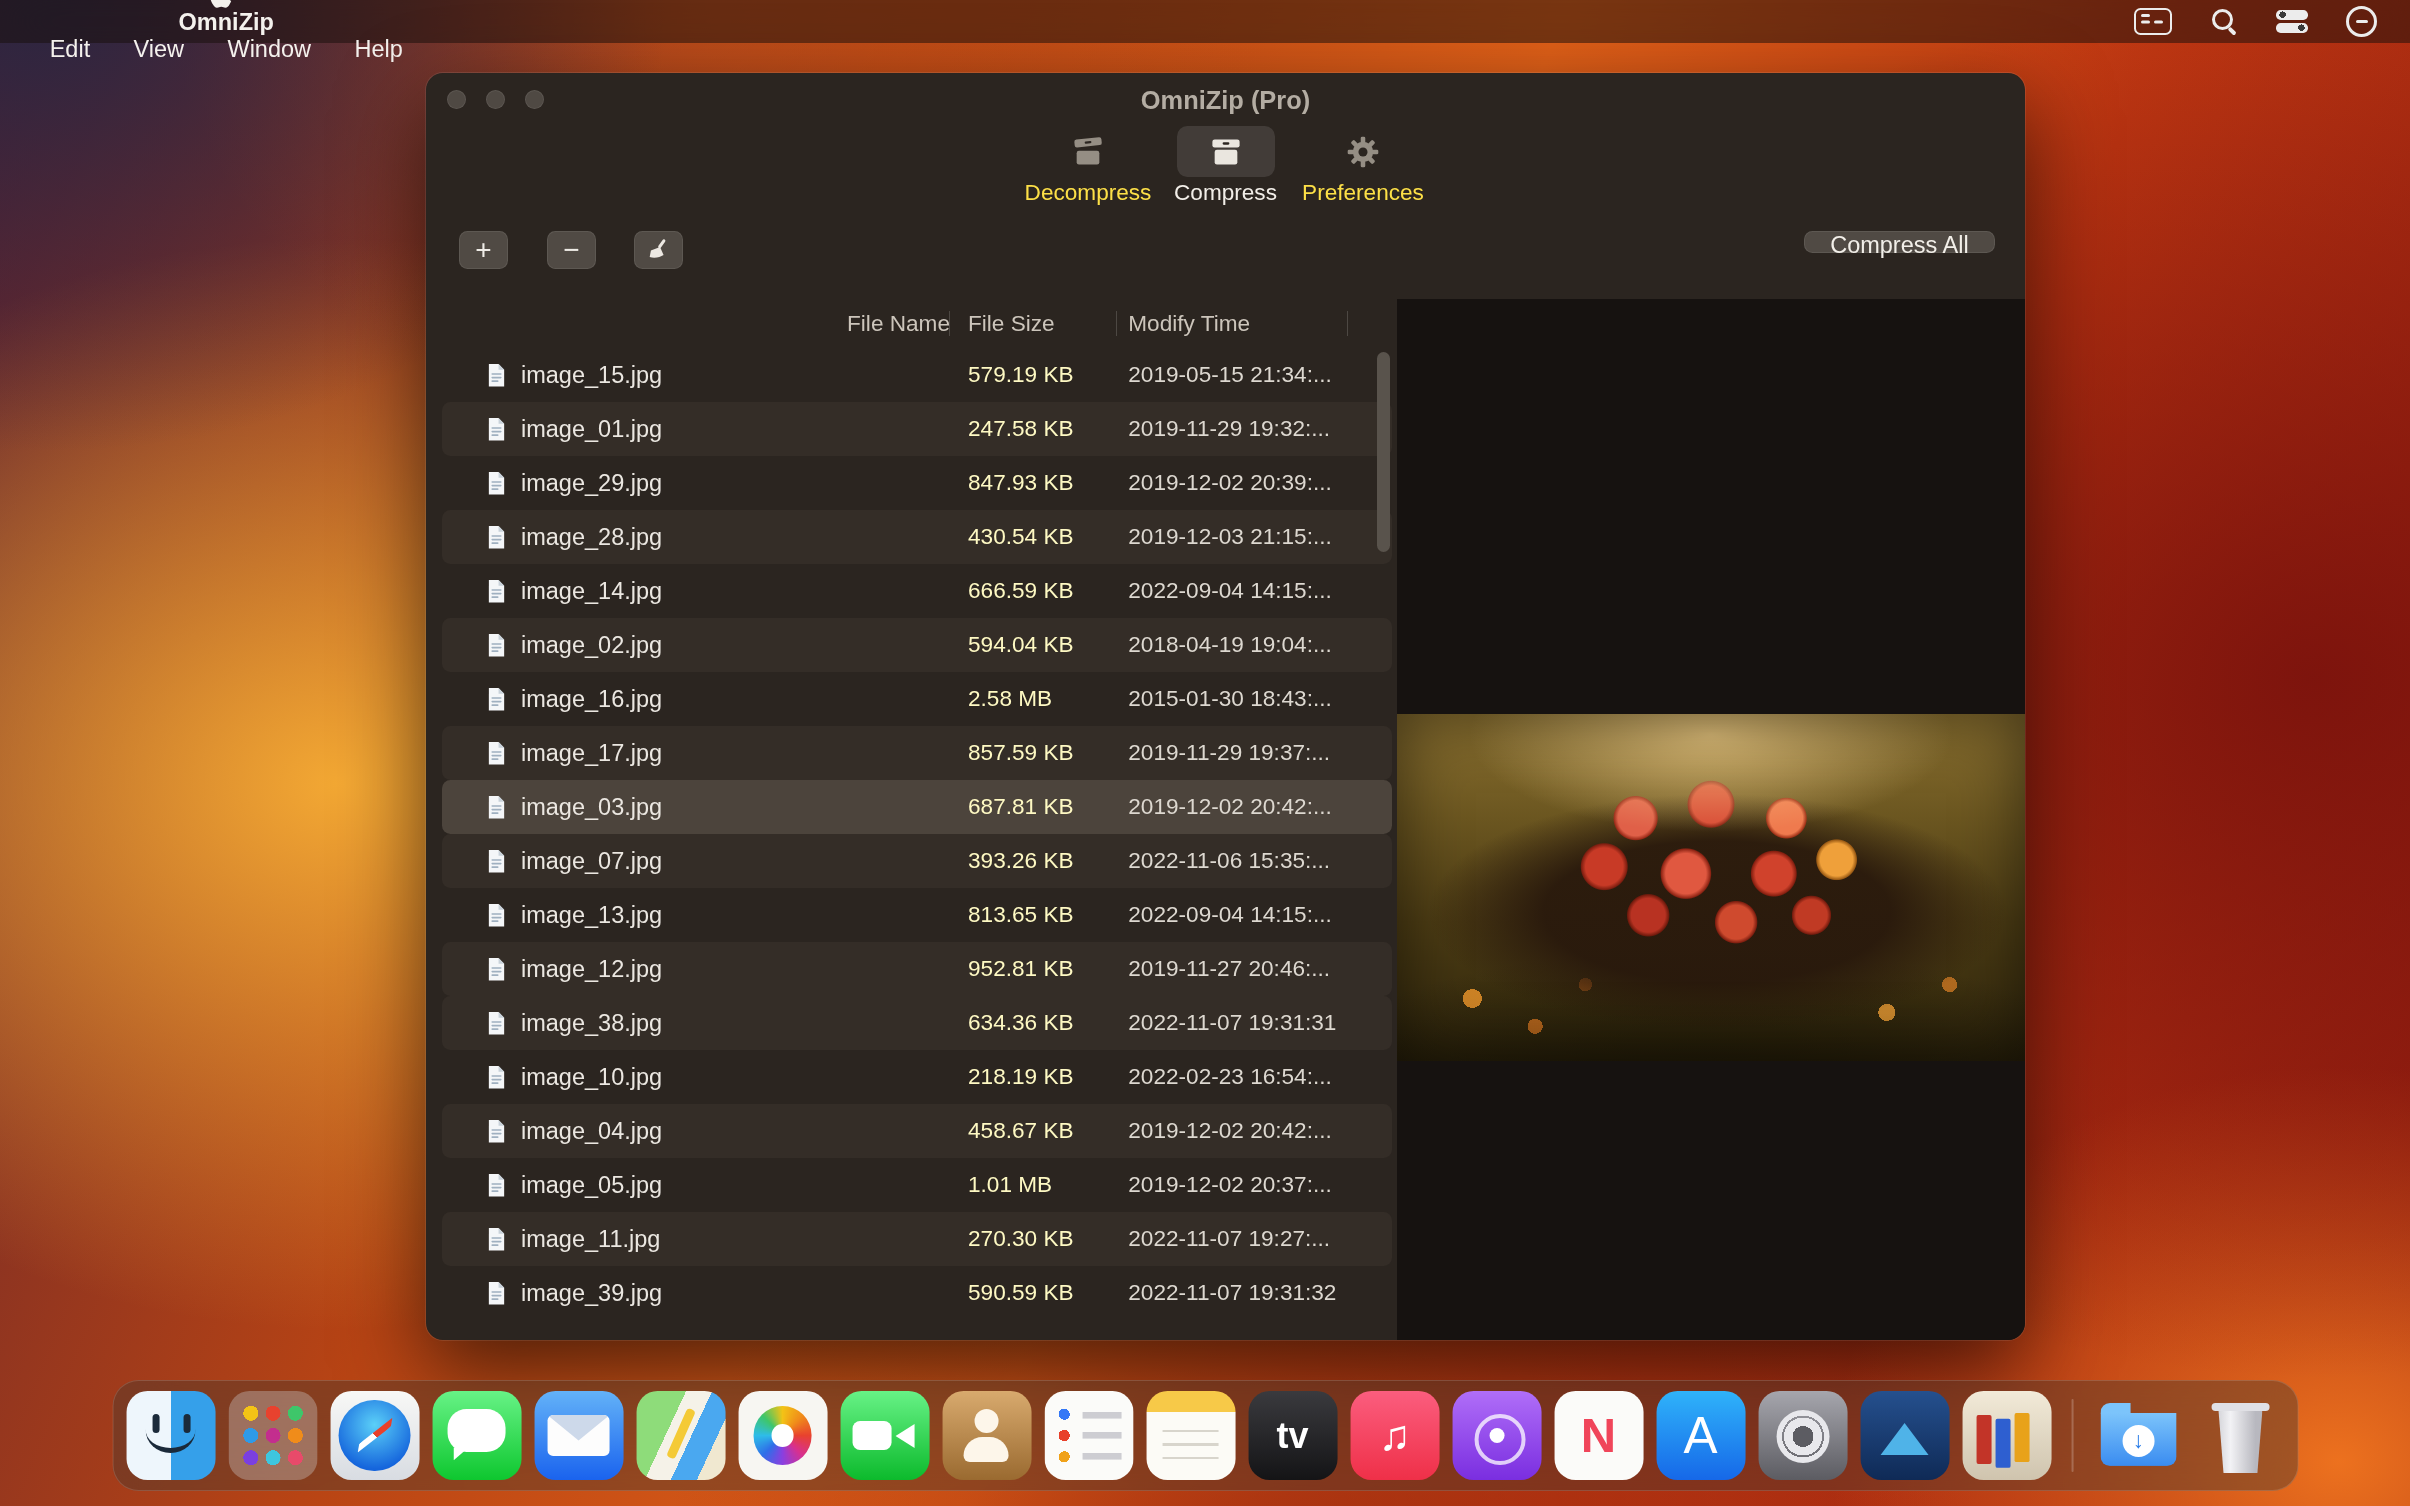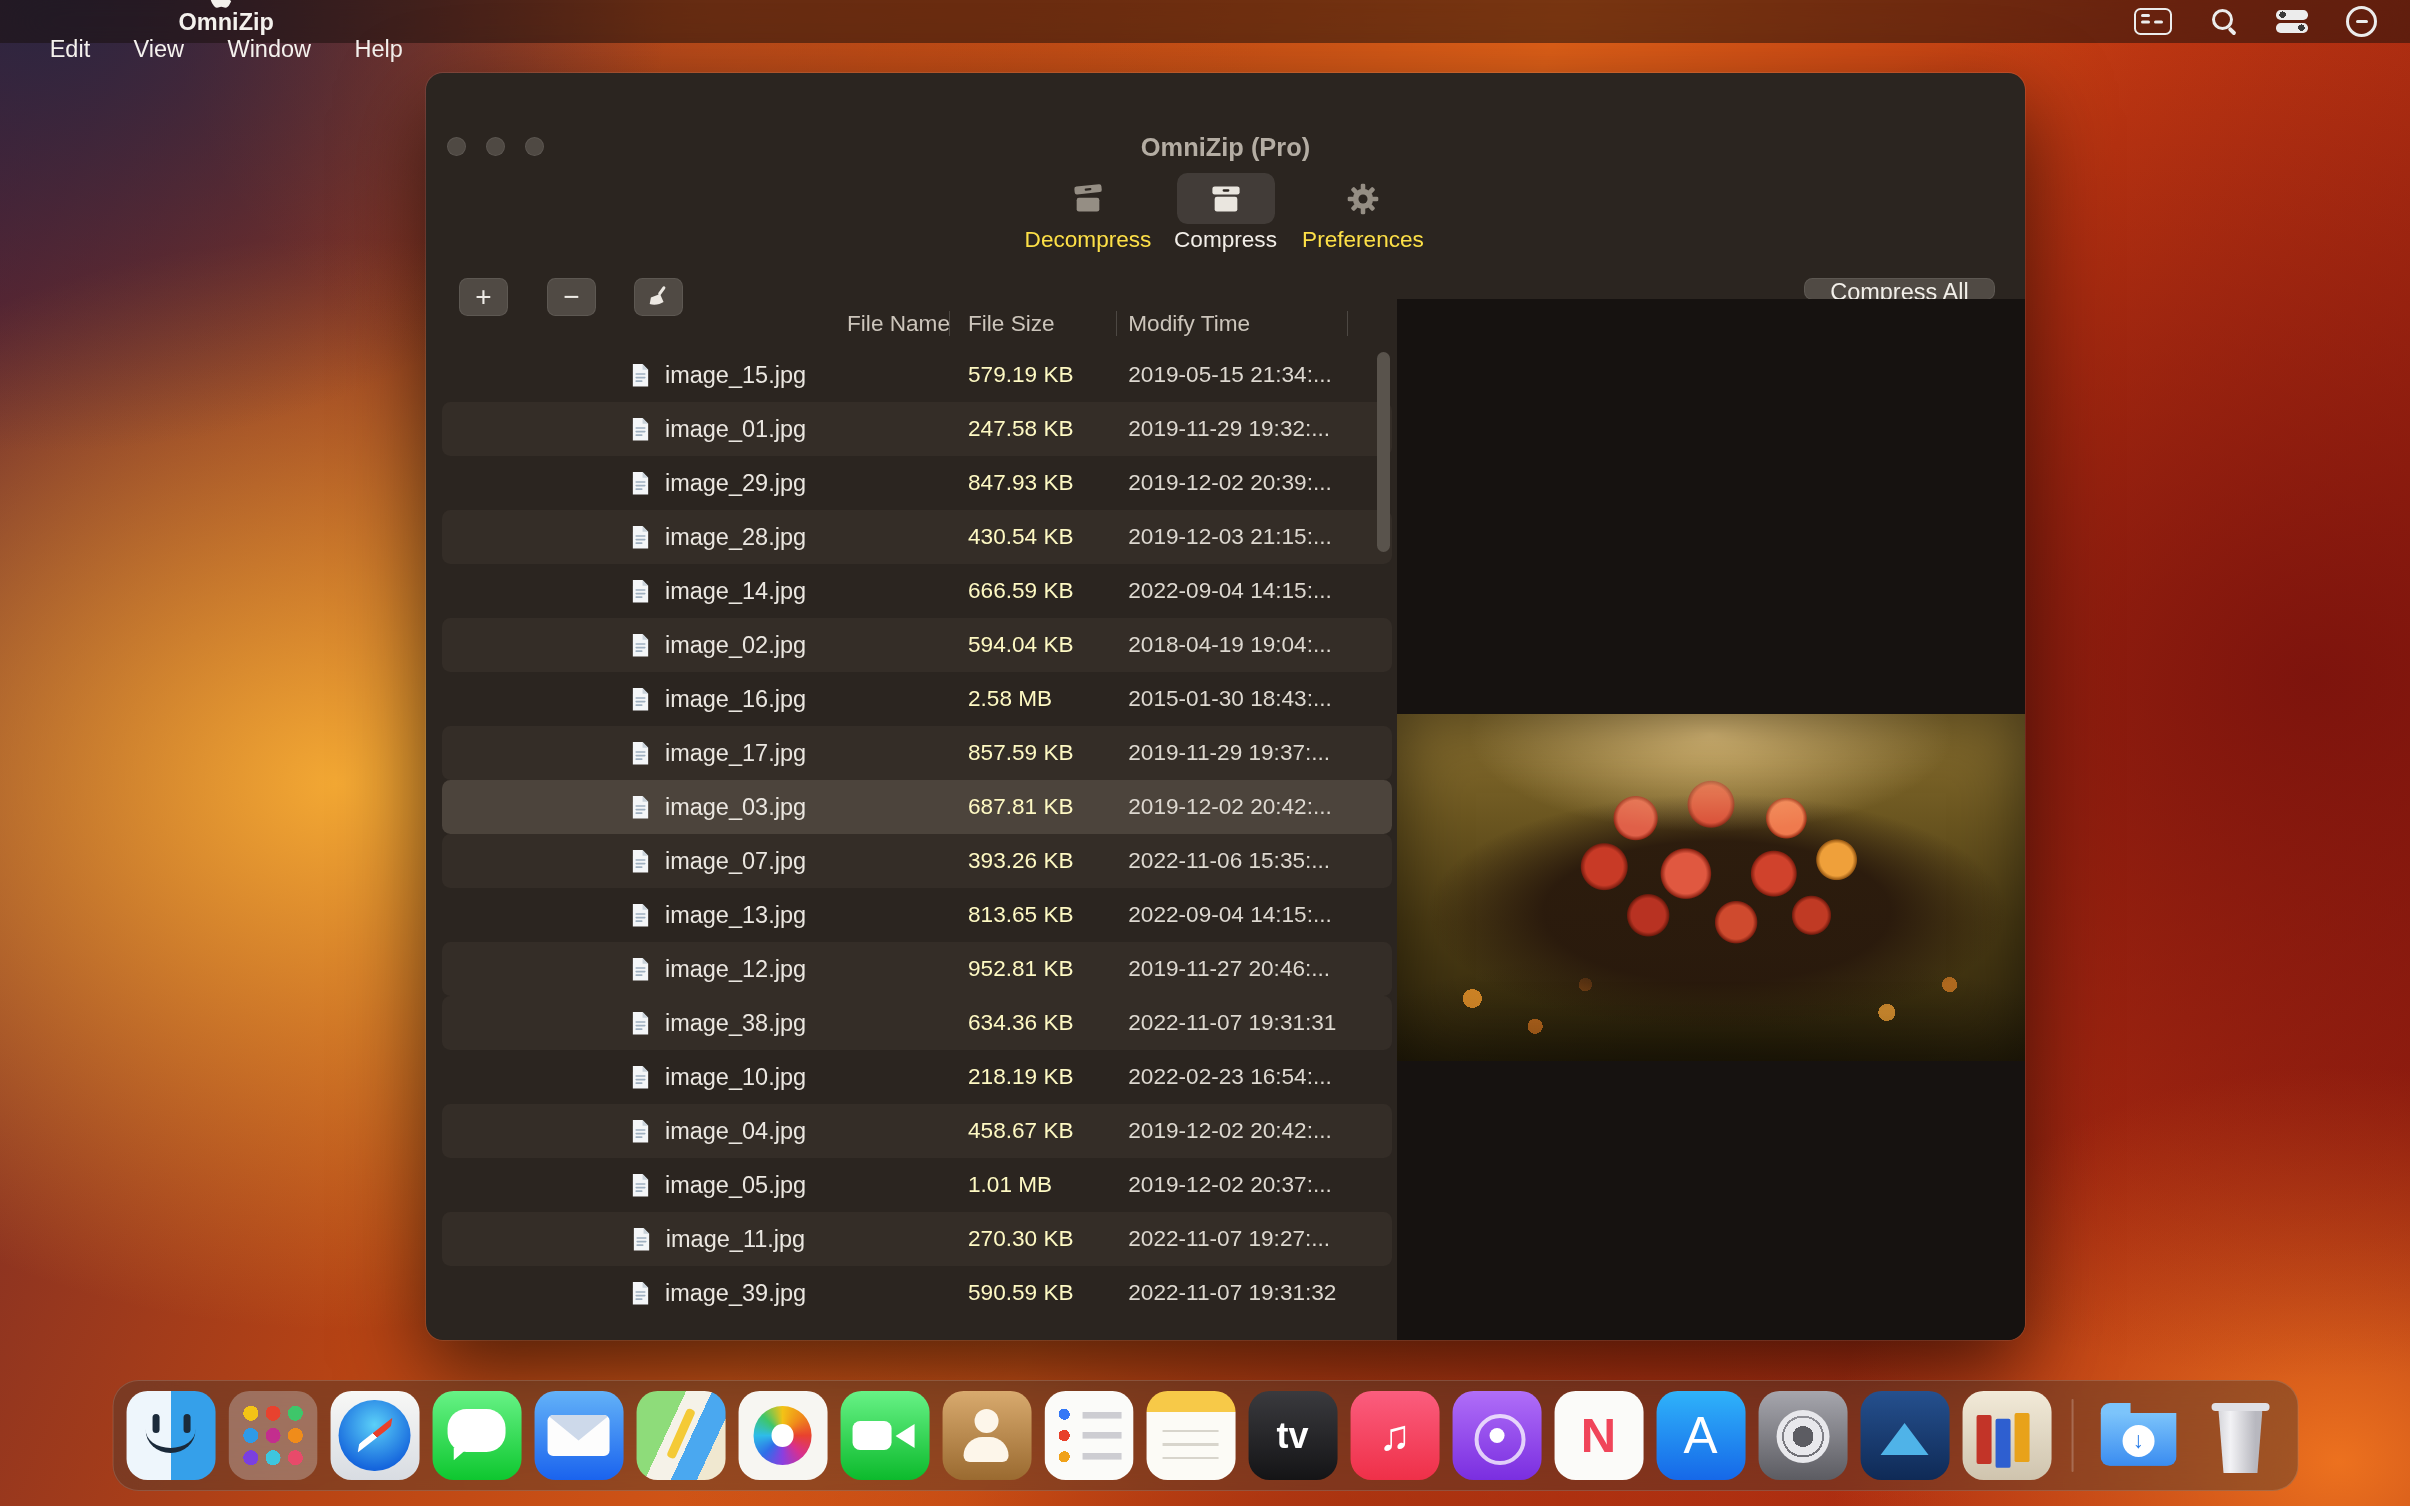--- a/index.html
+++ b/index.html
@@ -42,21 +42,21 @@
   .mi-control-center::after{content:'';position:absolute;left:0;bottom:0;width:32px;height:9.4px;border-radius:4.7px;
     background:radial-gradient(circle 3.3px at 25.4px 4.7px,#3a3a3a 0 100%,#ececec 0);}
   .mi-focus{width:25.4px;height:25.4px;border:3.3px solid #ececec;border-radius:50%;}
   .mi-focus::after{content:'';position:absolute;left:50%;top:50%;width:12.2px;height:3.8px;margin:-1.9px 0 0 -6.1px;
     background:#ececec;border-radius:1.9px;}
 
   
   .window{position:absolute;left:426px;top:73px;width:1599px;height:1267px;border-radius:17px;
     background:var(--window-bg,#2b2520);overflow:hidden;
     box-shadow:0 0 0 0.9px rgba(255,255,255,.09),0 32px 85px rgba(0,0,0,.6);}
-  .titlebar{position:relative;height:53px;margin-top:47px;}
+  .titlebar{position:relative;height:53px;}
   .traffic{position:absolute;left:21px;top:17px;display:flex;gap:20px;}
   .tl{width:19px;height:19px;border-radius:50%;background:#4f4943;
     box-shadow:inset 0 0 0 0.9px rgba(255,255,255,.08);}
   .win-title{position:absolute;left:0;right:0;top:0;line-height:55px;text-align:center;
     font-size:25.4px;font-weight:600;color:#b4ada3;}
 
   .tabsbar{height:90px;display:flex;justify-content:center;gap:24.5px;}
   .tab{width:113px;display:flex;flex-direction:column;align-items:center;cursor:default;}
   .tab-ico{width:98px;height:51px;border-radius:10.4px;display:flex;align-items:center;justify-content:center;}
   .tab.selected .tab-ico{background:rgba(255,255,255,.11);}
@@ -81,21 +81,21 @@
   .th{position:relative;font-size:22.6px;font-weight:500;color:#ccc5bb;line-height:49px;
     box-sizing:border-box;white-space:nowrap;}
   .th::after{content:'';position:absolute;right:0;top:12.2px;bottom:12.2px;width:1.4px;
     background:rgba(255,255,255,.16);}
   .th0{width:508px;padding-left:33px;text-align:right;} .th1{width:167px;padding-left:18px;} .th2{width:231px;padding-left:11.3px;}
   .tbody{position:absolute;left:0;right:0;top:49px;bottom:0;overflow:hidden;}
   .trow{height:54px;display:flex;align-items:center;border-radius:8.5px;}
   .trow.alt{background:var(--row-alt-bg,#342d27);}
   .trow.selected{background:var(--row-selected-bg,#4c443c);}
   .c{box-sizing:border-box;white-space:nowrap;overflow:hidden;}
-  .c0{width:508px;display:flex;align-items:center;gap:14px;padding-left:44px;justify-content:center;}
+  .c0{width:508px;display:flex;align-items:center;gap:14px;padding-left:44px;}
   .fname{font-size:23.5px;color:#ebe7e1;}
   .c1{width:167px;padding-left:18px;font-size:22.6px;color:#fef9c3;}
   .c2{flex:1;padding-left:11.3px;font-size:22.6px;color:#ddd8d0;}
   .doc-ico{display:inline-flex;flex:0 0 auto;}
   .vscroll{position:absolute;right:1.9px;top:53px;bottom:3.8px;width:13px;}
   .thumb{width:13px;height:200px;border-radius:6.6px;background:#59534c;}
 
   .preview{position:absolute;left:971px;right:0;top:0;bottom:0;background:var(--preview-bg,#161210);}
   .preview-art{position:absolute;left:0;right:0;top:415px;height:347px;
     box-shadow:inset 0 0 66px rgba(0,0,0,.55);

